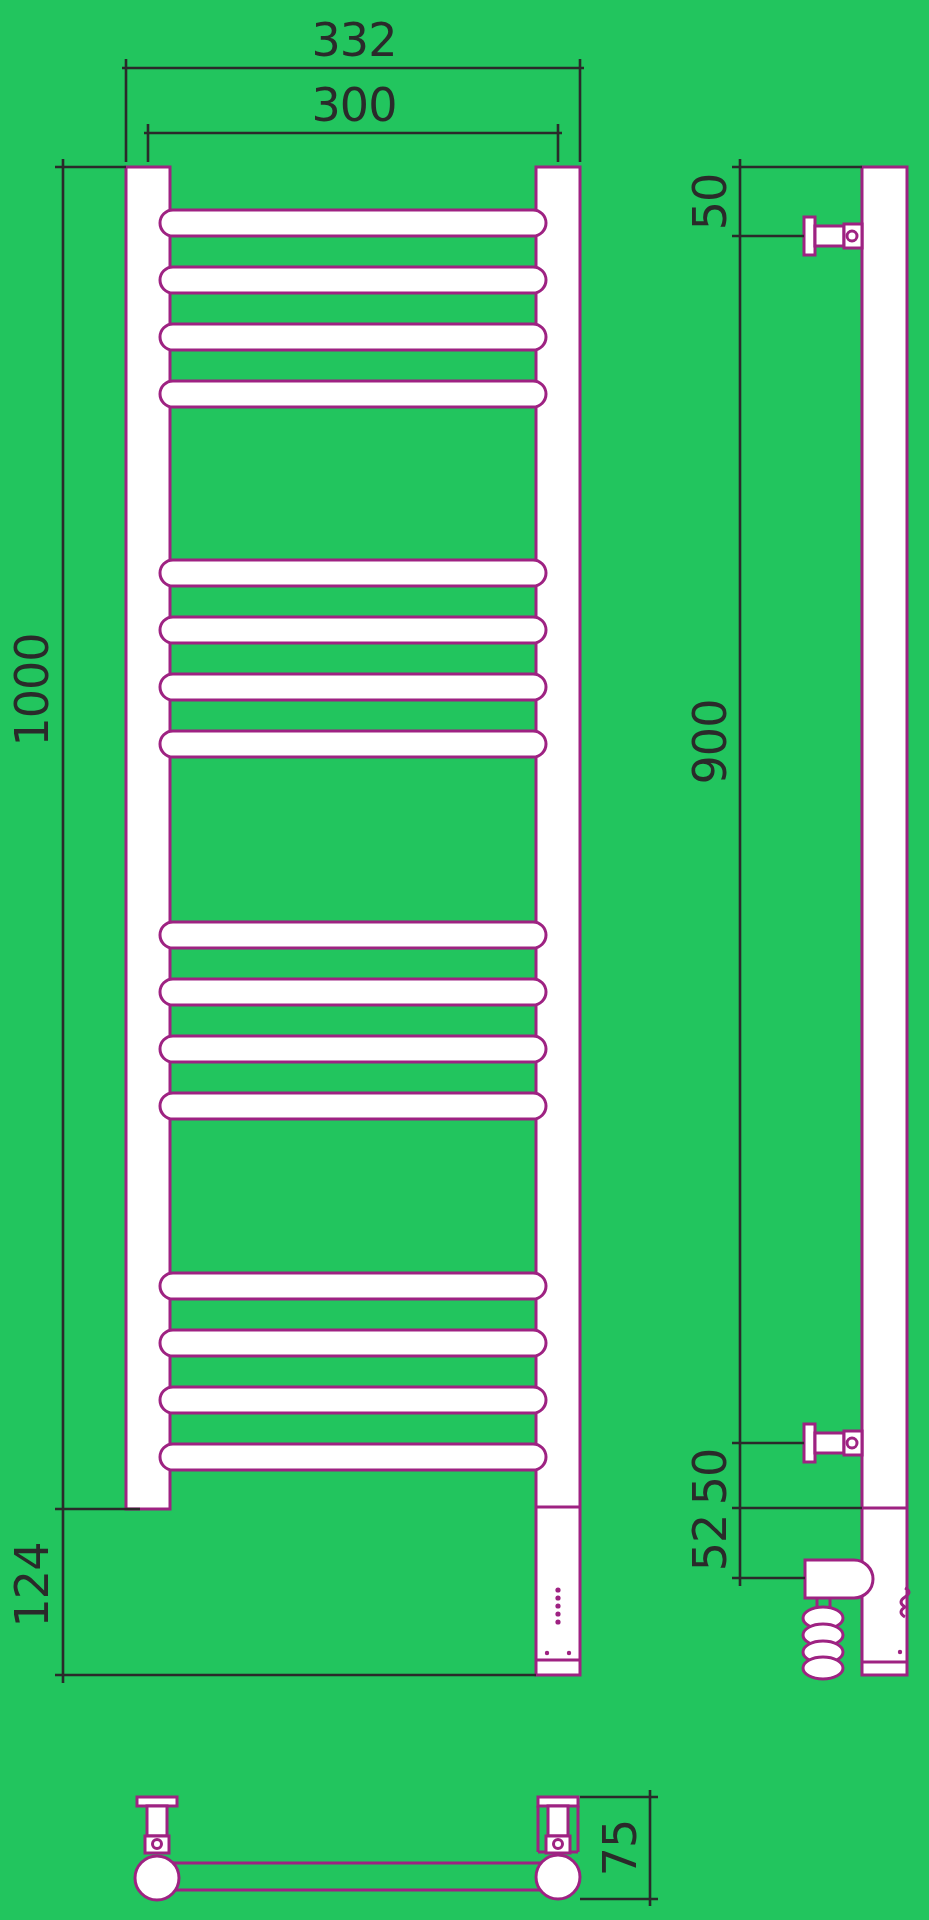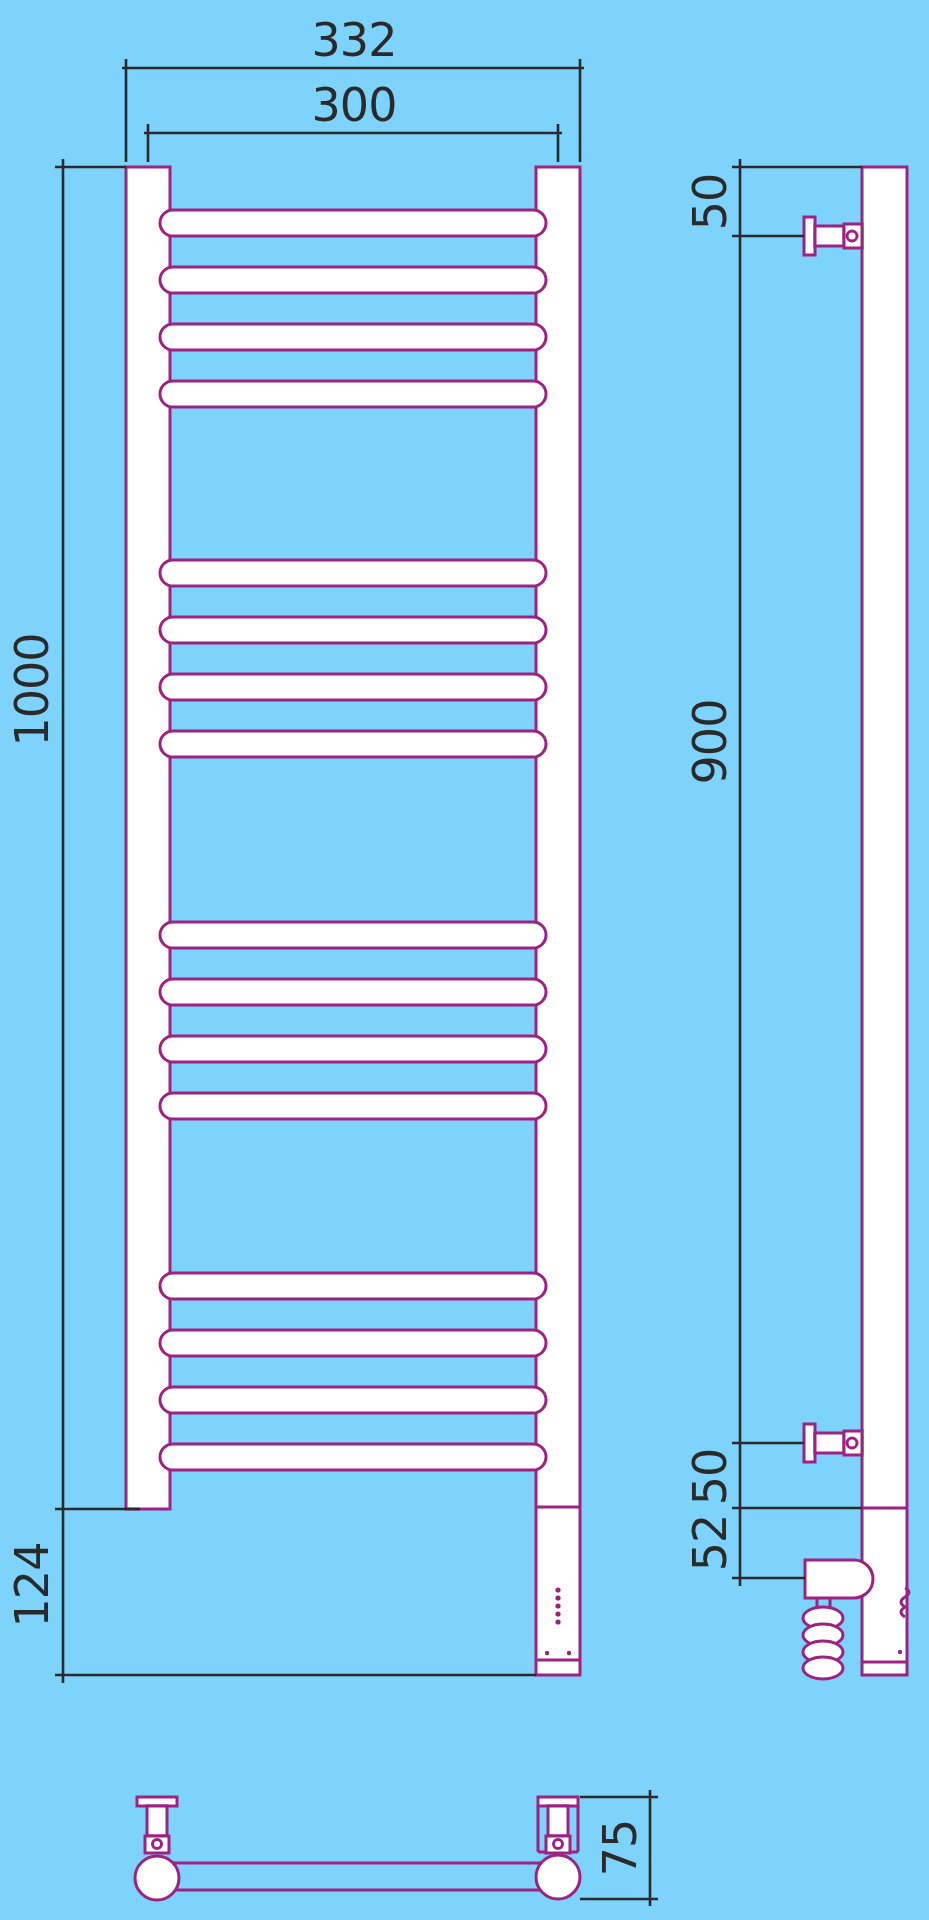--- a/index.html
+++ b/index.html
@@ -1,16 +1,16 @@
 <!DOCTYPE html>
 <html><head>
 <meta charset="utf-8">
 <style>
   html,body{margin:0;padding:0;background:#ffffff;}
-  .stage{width:929px;height:1920px;position:relative;background:#7dd3fc;}
+  .stage{width:929px;height:1920px;position:relative;background:#22c55e;}
   svg text{font-family:"DejaVu Sans",sans-serif;font-size:46px;fill:#2a2a2a;letter-spacing:-1px;}
   .mg{stroke:#9e2282;stroke-width:3;fill:none;}
   .mgf{stroke:#9e2282;stroke-width:3;fill:#ffffff;}
   .mgd{fill:#9e2282;stroke:none;}
   .bk{stroke:#2a2a2a;stroke-width:2.6;fill:none;}
 </style>
 </head>
 <body>
 
 <div class="stage">

